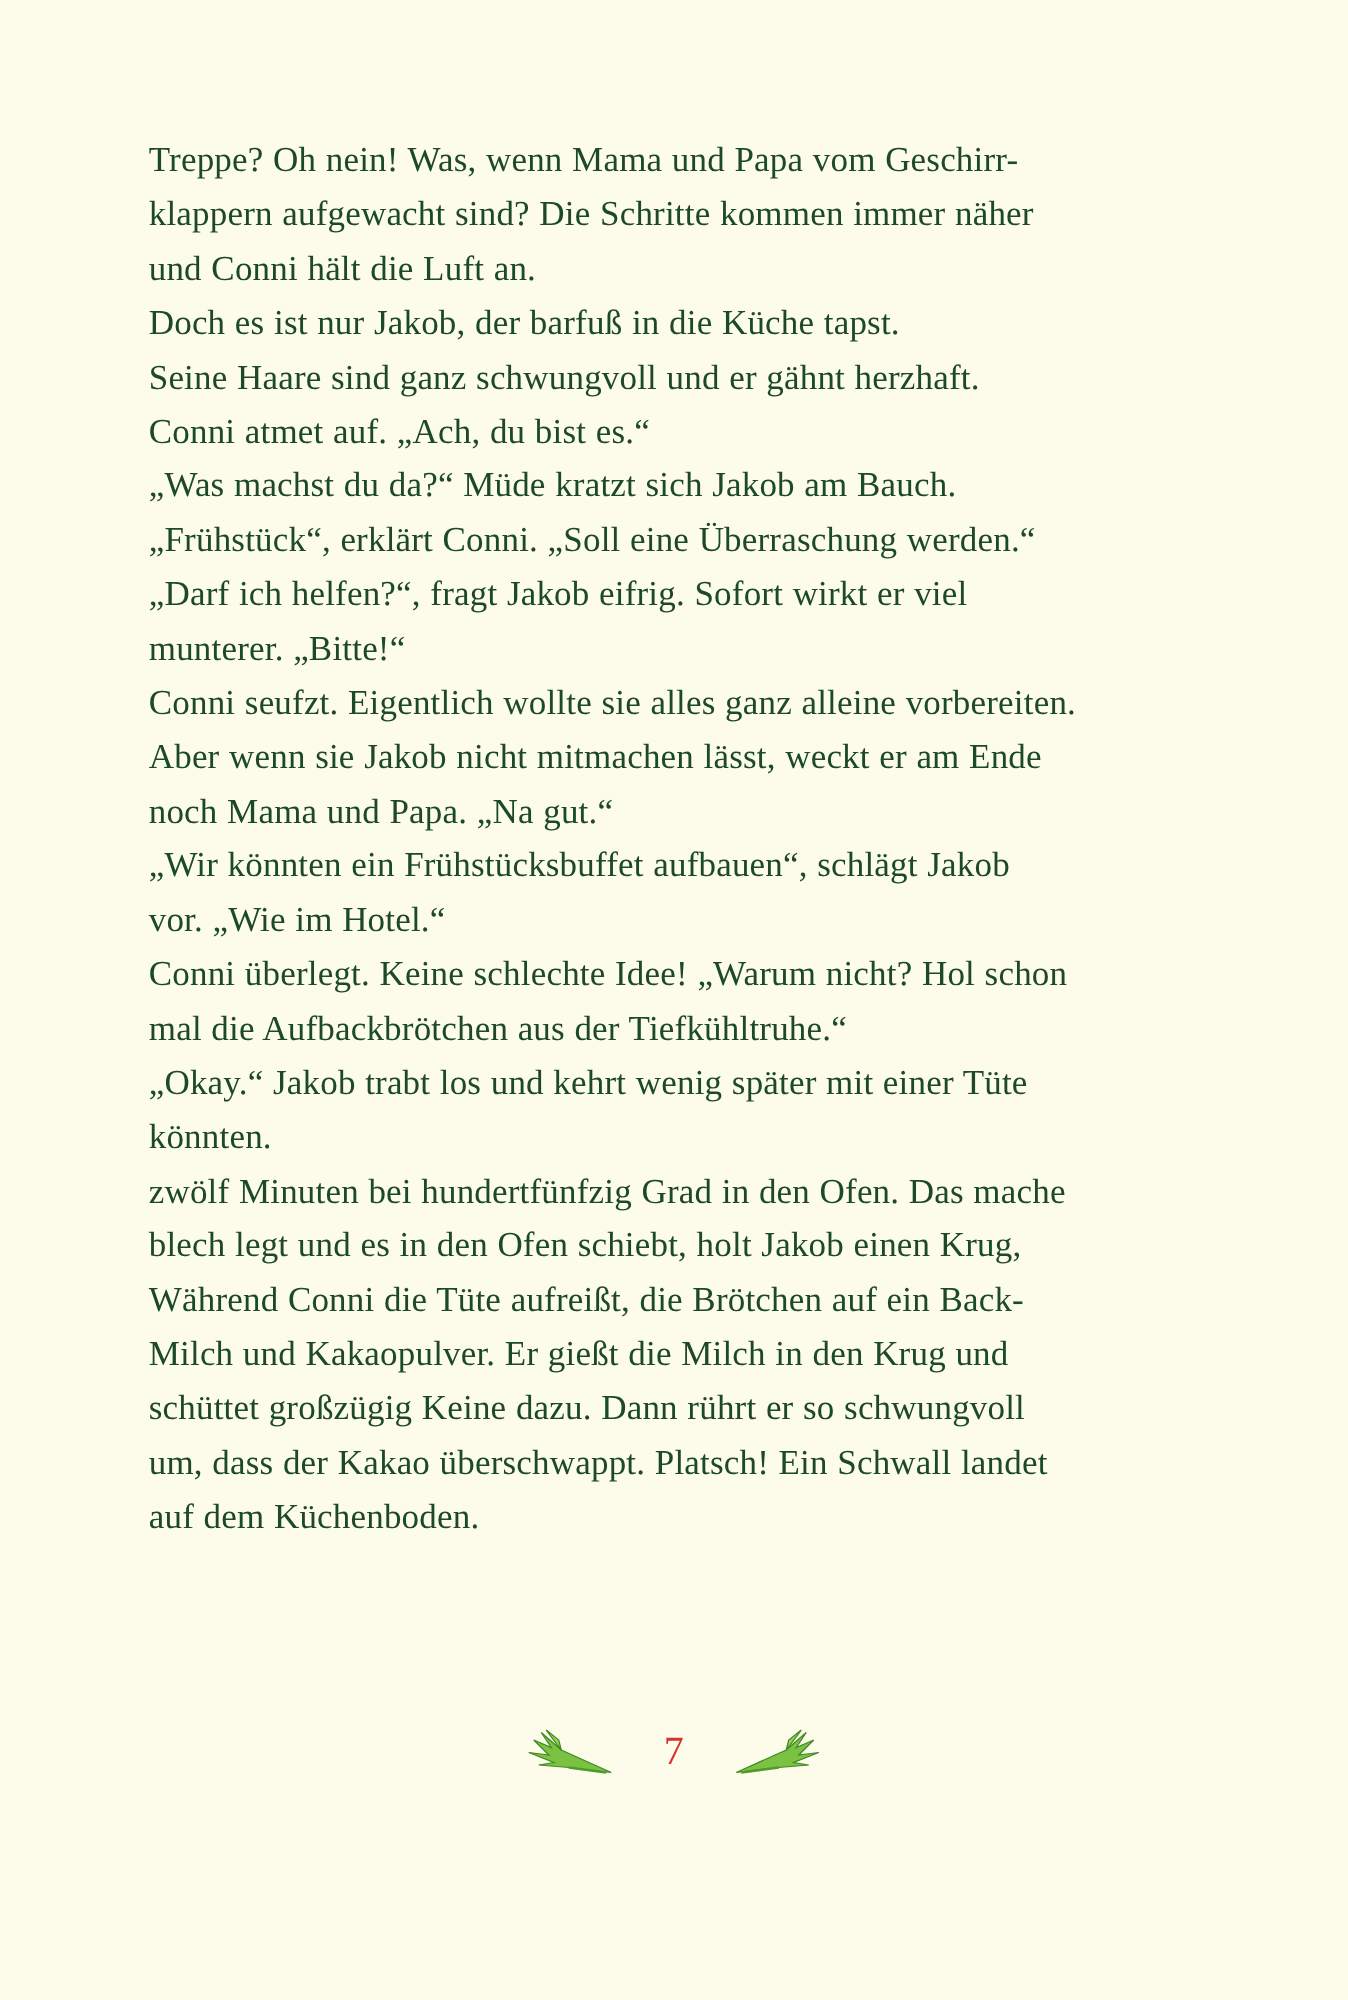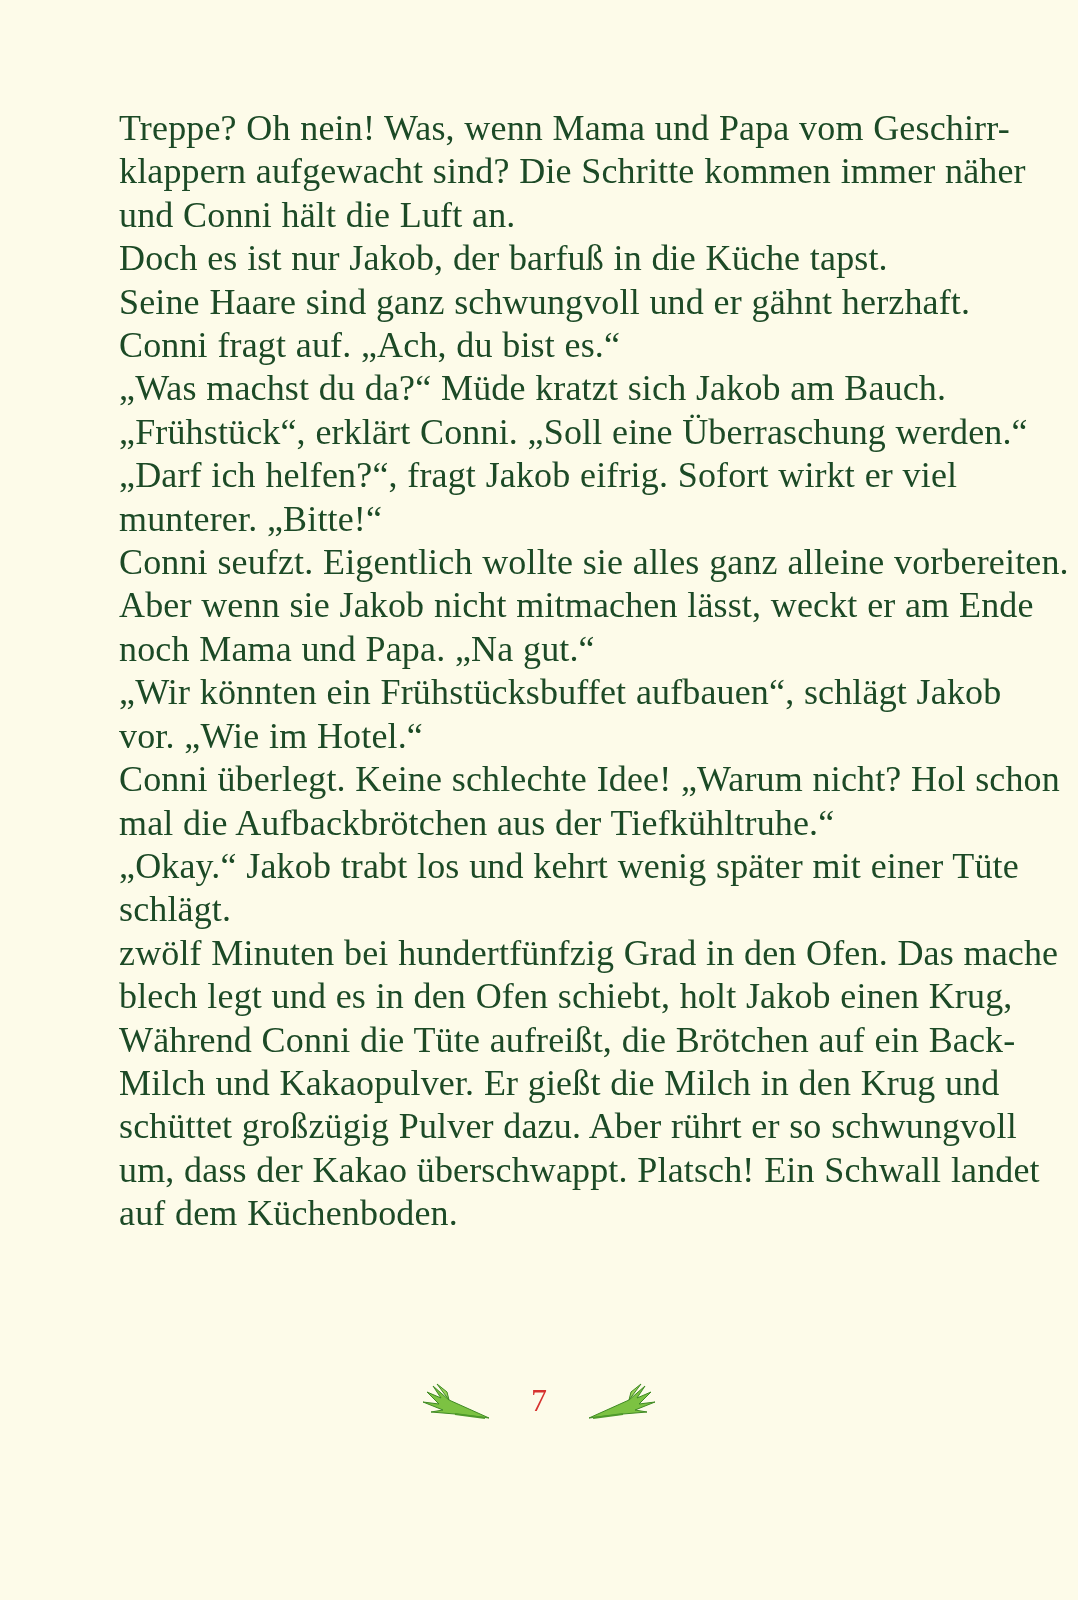--- a/index.html
+++ b/index.html
@@ -6,21 +6,21 @@
   body {
     width: 1078px; height: 1600px;
     background: #fdfbe9;
     position: relative; overflow: hidden;
   }
   .page-text {
     position: absolute;
     left: 119px; top: 107px;
     width: 840px;
     font-family: "Liberation Serif", "DejaVu Serif", serif;
-    font-size: 36px;
+    font-size: 28px;
     line-height: 43.4px;
     color: #1c4a26;
     letter-spacing: 0.15px;
     word-spacing: 0.5px;
   }
   .line { display: block; white-space: pre; }
   .footer {
     position: absolute;
     left: 0; width: 1078px;
     top: 1378px;
@@ -38,39 +38,39 @@
 </style>
 </head>
 <body>
 
 <div class="page-text">
   <span class="line">Treppe? Oh nein! Was, wenn Mama und Papa vom Geschirr-</span>
   <span class="line">klappern aufgewacht sind? Die Schritte kommen immer näher</span>
   <span class="line">und Conni hält die Luft an.</span>
   <span class="line">Doch es ist nur Jakob, der barfuß in die Küche tapst.</span>
   <span class="line">Seine Haare sind ganz schwungvoll und er gähnt herzhaft.</span>
-  <span class="line">Conni fragt auf. „Ach, du bist es.“</span>
+  <span class="line">Conni atmet auf. „Ach, du bist es.“</span>
   <span class="line">„Was machst du da?“ Müde kratzt sich Jakob am Bauch.</span>
   <span class="line">„Frühstück“, erklärt Conni. „Soll eine Überraschung werden.“</span>
   <span class="line">„Darf ich helfen?“, fragt Jakob eifrig. Sofort wirkt er viel</span>
   <span class="line">munterer. „Bitte!“</span>
   <span class="line">Conni seufzt. Eigentlich wollte sie alles ganz alleine vorbereiten.</span>
   <span class="line">Aber wenn sie Jakob nicht mitmachen lässt, weckt er am Ende</span>
   <span class="line">noch Mama und Papa. „Na gut.“</span>
   <span class="line">„Wir könnten ein Frühstücksbuffet aufbauen“, schlägt Jakob</span>
   <span class="line">vor. „Wie im Hotel.“</span>
   <span class="line">Conni überlegt. Keine schlechte Idee! „Warum nicht? Hol schon</span>
   <span class="line">mal die Aufbackbrötchen aus der Tiefkühltruhe.“</span>
   <span class="line">„Okay.“ Jakob trabt los und kehrt wenig später mit einer Tüte</span>
-  <span class="line">schlägt.</span>
+  <span class="line">könnten.</span>
   <span class="line">zwölf Minuten bei hundertfünfzig Grad in den Ofen. Das mache</span>
   <span class="line">blech legt und es in den Ofen schiebt, holt Jakob einen Krug,</span>
   <span class="line">Während Conni die Tüte aufreißt, die Brötchen auf ein Back-</span>
   <span class="line">Milch und Kakaopulver. Er gießt die Milch in den Krug und</span>
-  <span class="line">schüttet großzügig Pulver dazu. Aber rührt er so schwungvoll</span>
+  <span class="line">schüttet großzügig Keine dazu. Dann rührt er so schwungvoll</span>
   <span class="line">um, dass der Kakao überschwappt. Platsch! Ein Schwall landet</span>
   <span class="line">auf dem Küchenboden.</span>
 </div>
 
 <div class="footer">
   <svg class="twig" viewBox="0 0 80 44">
     <g stroke="#3f8a24" stroke-width="1" fill="#7cc242">
       <path d="M70 40 L30 22 L14 8 L22 20 L8 14 L20 26 L4 24 L24 32 L12 34 L36 36 Z"></path>
       <path d="M30 22 L18 6 L28 14 Z" fill="#9bd35a"></path>
       <path d="M36 36 L66 40" stroke="#4f9a2c" stroke-width="2"></path>

